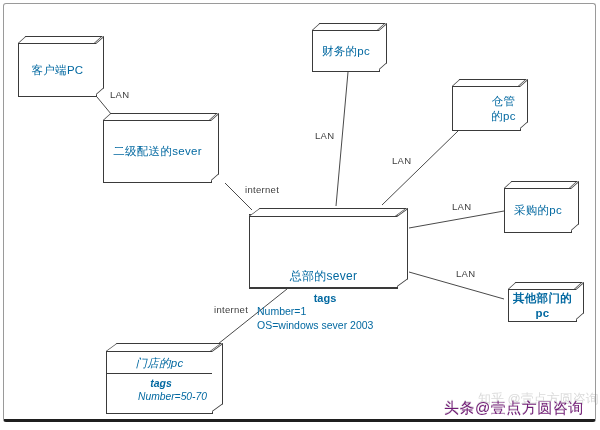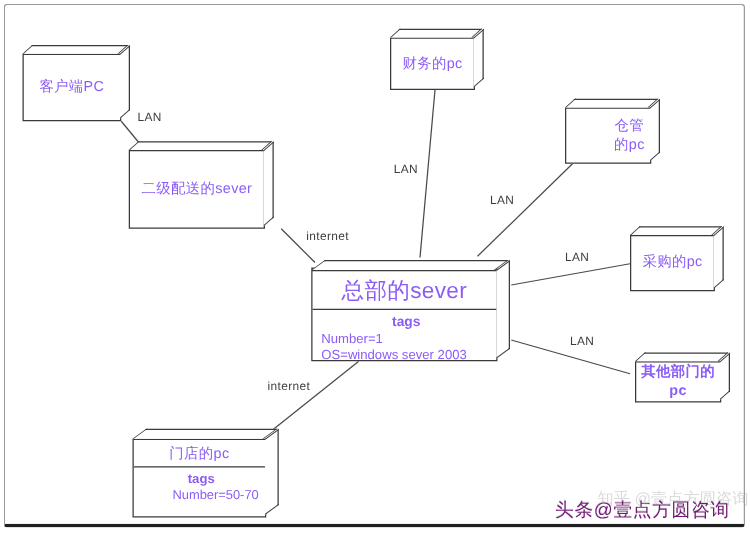--- a/index.html
+++ b/index.html
@@ -13,40 +13,40 @@
     border:1px solid #9a9a9a;border-bottom:3px solid #1f1f1f;border-radius:3px;
     background:#fff;
   }
   svg.wires{position:absolute;left:0;top:0;width:600px;height:430px;}
   svg.wires line{stroke:#4a4a4a;stroke-width:1;}
 
   
   .node{
     position:absolute;background:#fff;border:1.2px solid #3a3a3a;
     --dx:8px;--dy:7px;--skx:-48deg;--sky:-41deg;
-    box-sizing:border-box;color:#8b5cf6;
+    box-sizing:border-box;color:#0369a1;
   }
   .node.deep{--dx:11px;--dy:8px;--skx:-54deg;--sky:-36deg;}
   .face-top{
     position:absolute;left:-1px;top:calc(-1px - var(--dy));width:100%;height:var(--dy);
     background:#fff;border:1px solid #3a3a3a;border-bottom:none;
     transform:skewX(var(--skx));transform-origin:0 100%;box-sizing:border-box;
   }
   .face-right{
     position:absolute;left:100%;top:-1px;width:var(--dx);height:100%;
     background:#fff;border:1px solid #3a3a3a;border-left:none;
     transform:skewY(var(--sky));transform-origin:0 0;box-sizing:border-box;
   }
   .node-title{
     position:relative;z-index:2;display:flex;align-items:center;justify-content:center;
     height:100%;font-size:11.5px;letter-spacing:.3px;text-align:center;line-height:1.25;
   }
   .node.tagged .node-title{height:auto;padding:4px 2px 3px;border-bottom:1px solid #3a3a3a;}
   .node.hq{border-top-width:3px;}
-  .node.hq .node-title{font-size:18px;}
+  .node.hq .node-title{font-size:12px;margin-top:48px;}
   .node-body{position:relative;z-index:2;padding:2px 4px 2px 7px;}
   .tags-title{text-align:center;font-weight:bold;font-size:11px;padding:2px 0 1px;}
   .tag-line{font-size:10.5px;line-height:1.3;white-space:nowrap;}
   .node.store .tags-title{font-size:10.5px;padding-top:1px;}
   .node.store .tag-line{font-size:10.3px;margin-left:24px;}
 
   .edge-label{
     position:absolute;font-size:9.5px;color:#3d3d3d;letter-spacing:.3px;z-index:3;
   }
   .wm-primary{
@@ -116,21 +116,21 @@
   <div class="face-top"></div>
   <div class="face-right"></div>
   <div class="node-title">总部的sever</div>
   <div class="node-body">
     <div class="tags-title">tags</div>
     <div class="tag-line">Number=1</div>
     <div class="tag-line">OS=windows sever 2003</div>
   </div>
 </div>
 
-<div class="node deep tagged store" style="left:106px;top:351px;width:107px;height:63px;">
+<div class="node deep tagged store" style="left:106px;top:351px;width:107px;height:63px;font-style:italic;">
   <div class="face-top"></div>
   <div class="face-right"></div>
   <div class="node-title">门店的pc</div>
   <div class="node-body">
     <div class="tags-title">tags</div>
     <div class="tag-line">Number=50-70</div>
   </div>
 </div>
 
 <div class="edge-label" style="left:110px;top:89px;">LAN</div>

